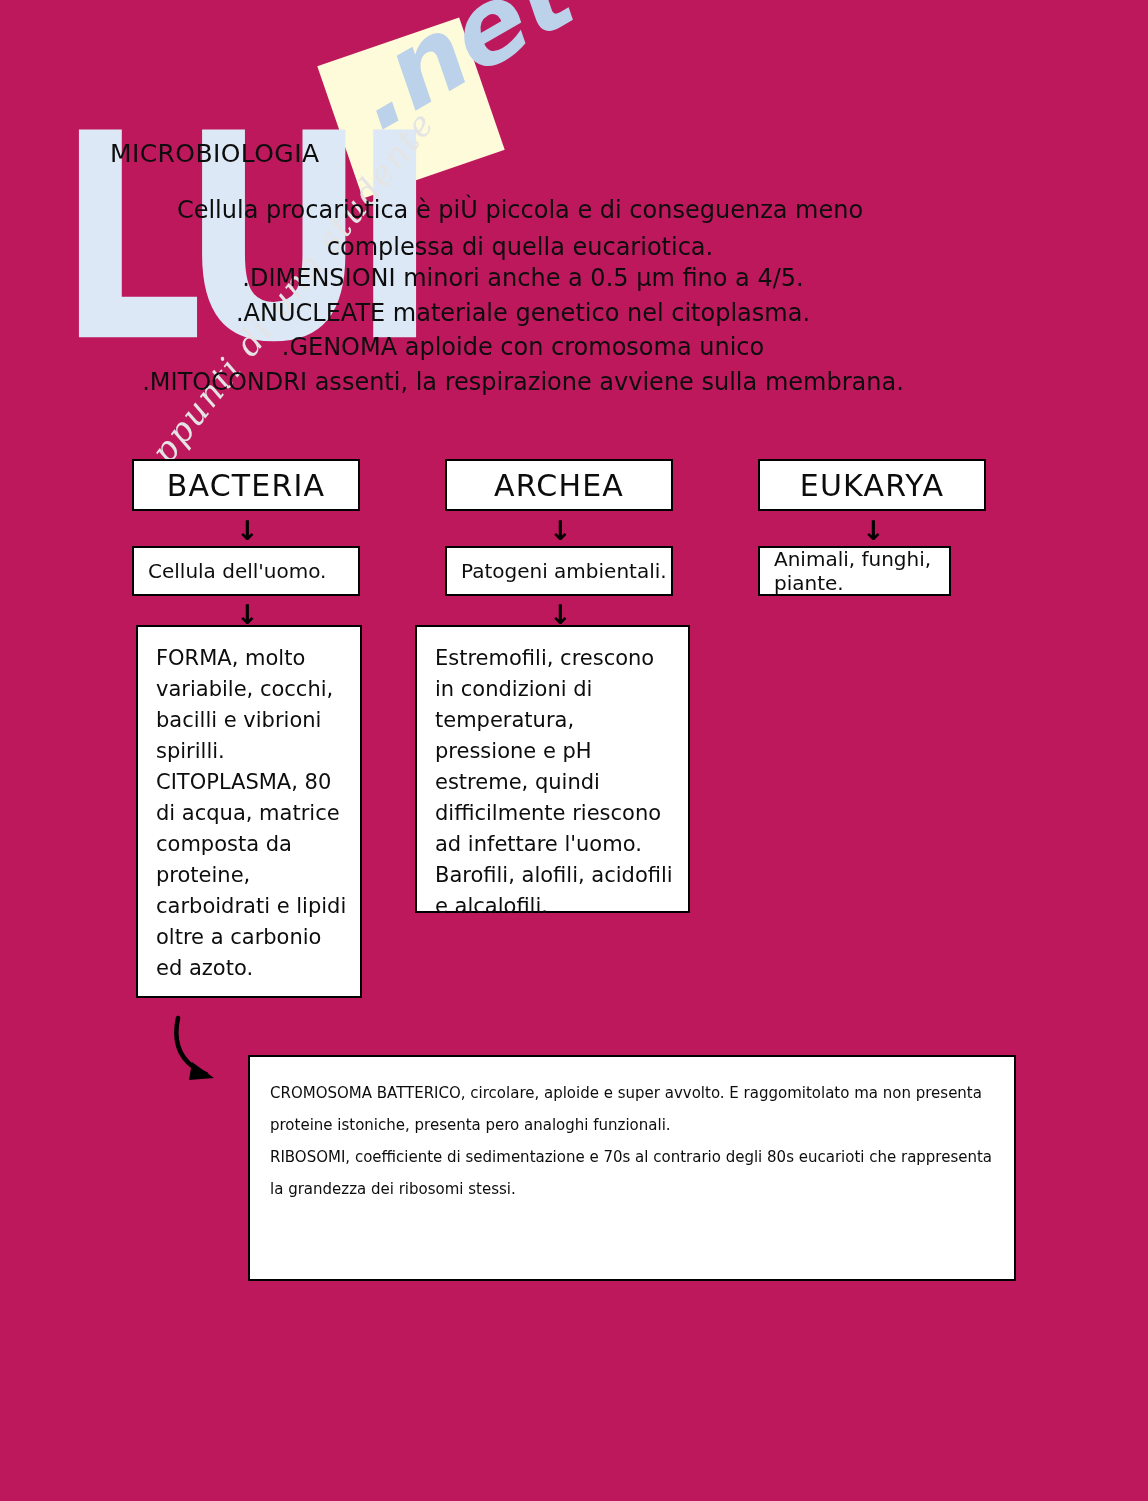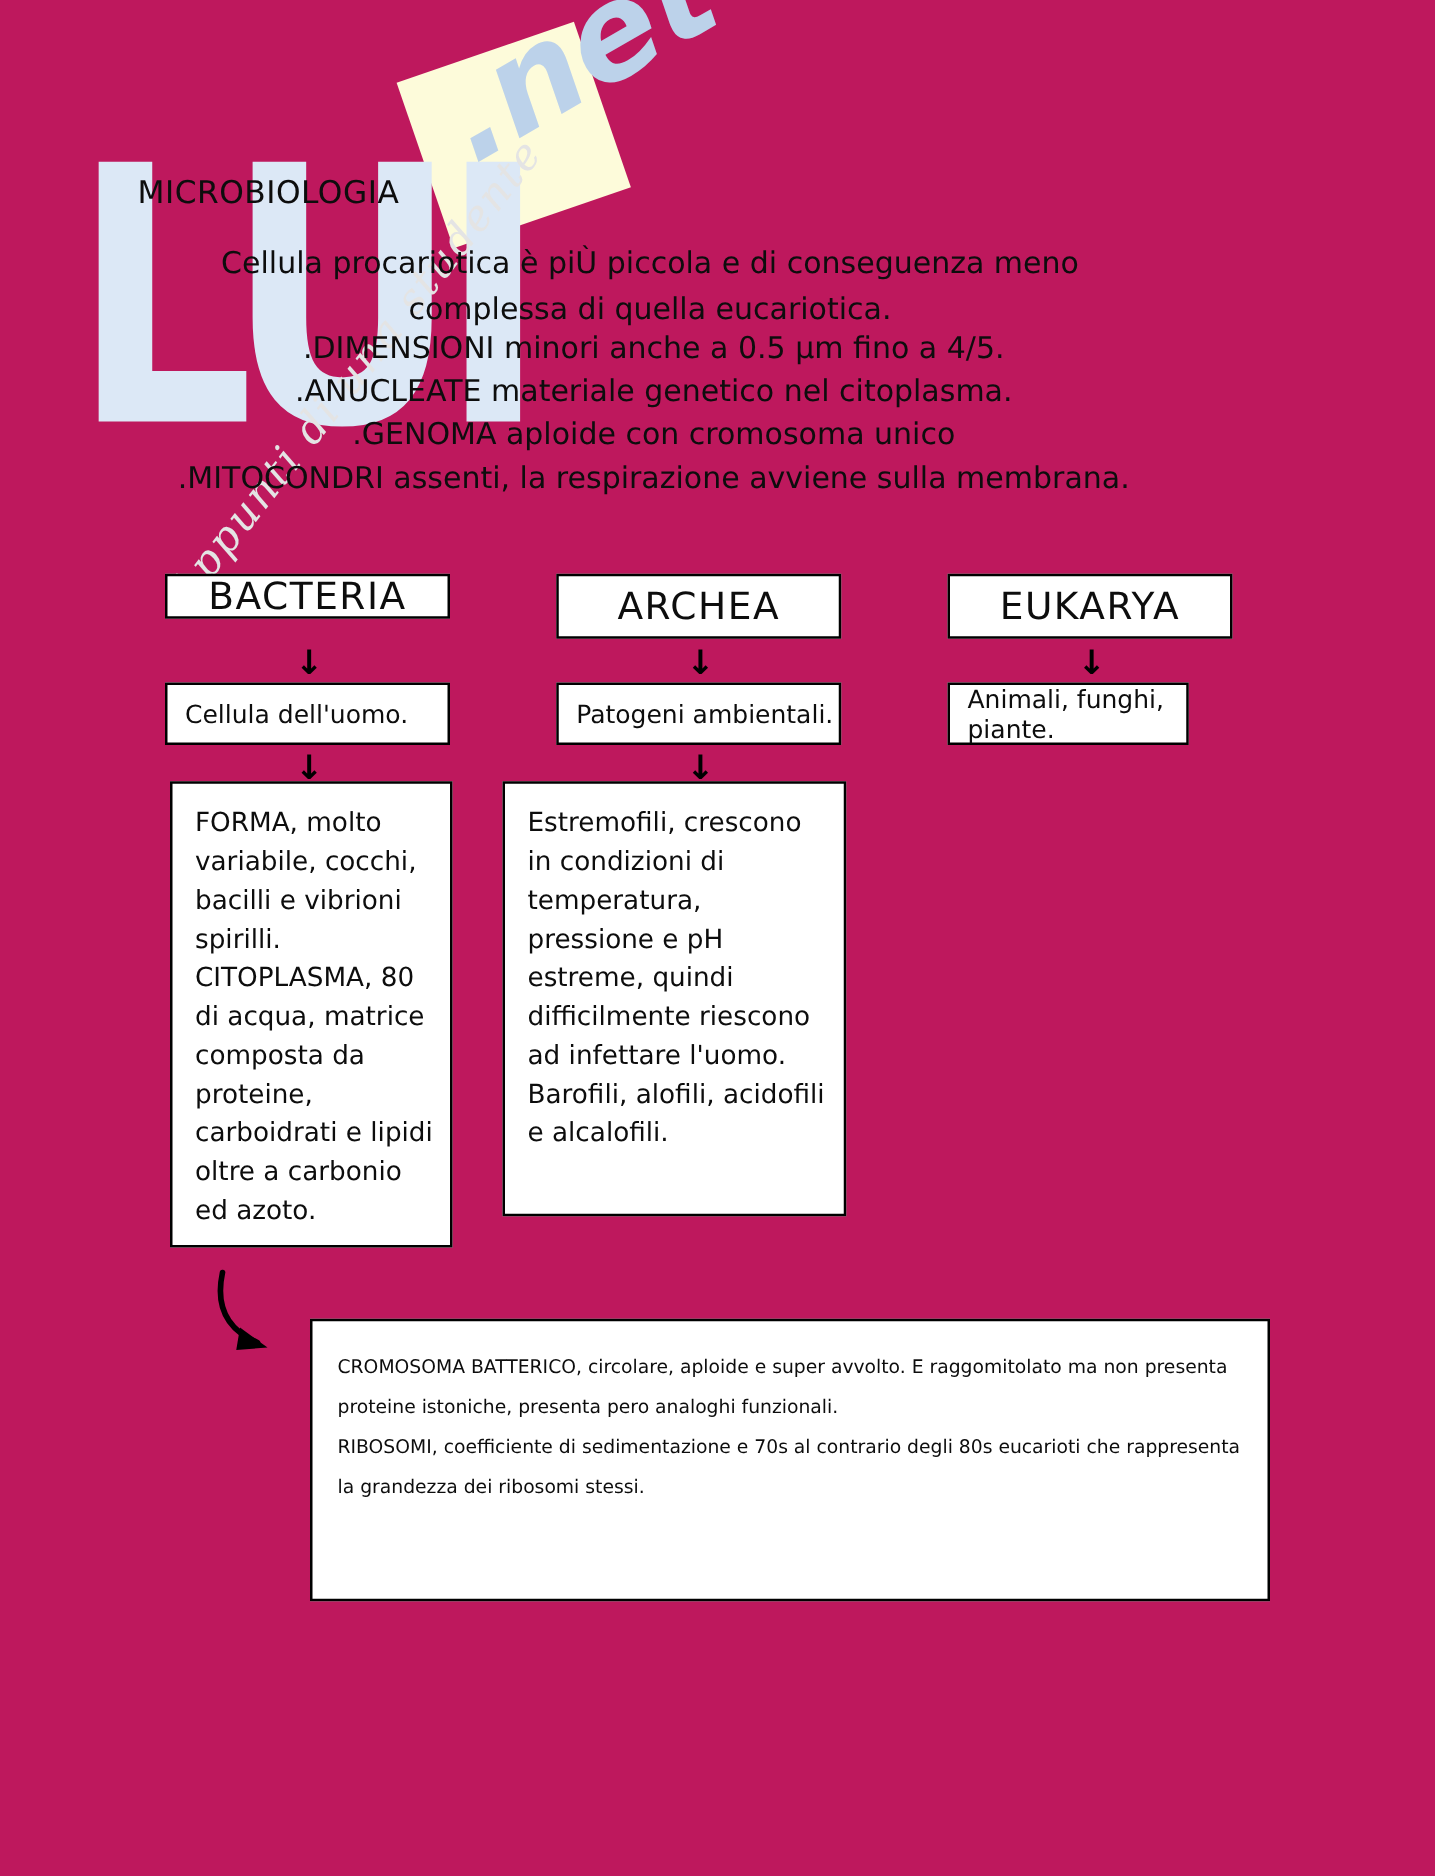--- a/index.html
+++ b/index.html
@@ -145,32 +145,32 @@
   .arrow {
     position: absolute;
     font-family: "DejaVu Sans", sans-serif;
     font-size: 27px;
     line-height: 1;
     color: #000000;
     font-weight: 700;
   }
 
   
-  #box-bacteria       { left: 132px; top: 459px; width: 228px; height: 36px; }
+  #box-bacteria       { left: 132px; top: 459px; width: 228px; height: 52px; }
   #arr-bacteria-1     { left: 236px; top: 517px; }
   #box-bacteria-sub   { left: 132px; top: 546px; width: 228px; height: 50px; }
   #arr-bacteria-2     { left: 236px; top: 601px; }
   #box-bacteria-detail{ left: 136px; top: 625px; width: 226px; height: 373px; }
 
   
   #box-archea         { left: 445px; top: 459px; width: 228px; height: 52px; }
   #arr-archea-1       { left: 549px; top: 517px; }
   #box-archea-sub     { left: 445px; top: 546px; width: 228px; height: 50px; }
   #arr-archea-2       { left: 549px; top: 601px; }
-  #box-archea-detail  { left: 402px; top: 625px; width: 275px; height: 348px; }
+  #box-archea-detail  { left: 415px; top: 625px; width: 275px; height: 288px; }
 
   
   #box-eukarya        { left: 758px; top: 459px; width: 228px; height: 52px; }
   #arr-eukarya-1      { left: 862px; top: 517px; }
   #box-eukarya-sub    { left: 758px; top: 546px; width: 193px; height: 50px; }
 
   
   #box-summary {
     left: 248px; top: 1055px; width: 768px; height: 226px;
     font-size: 15px; line-height: 32px;

